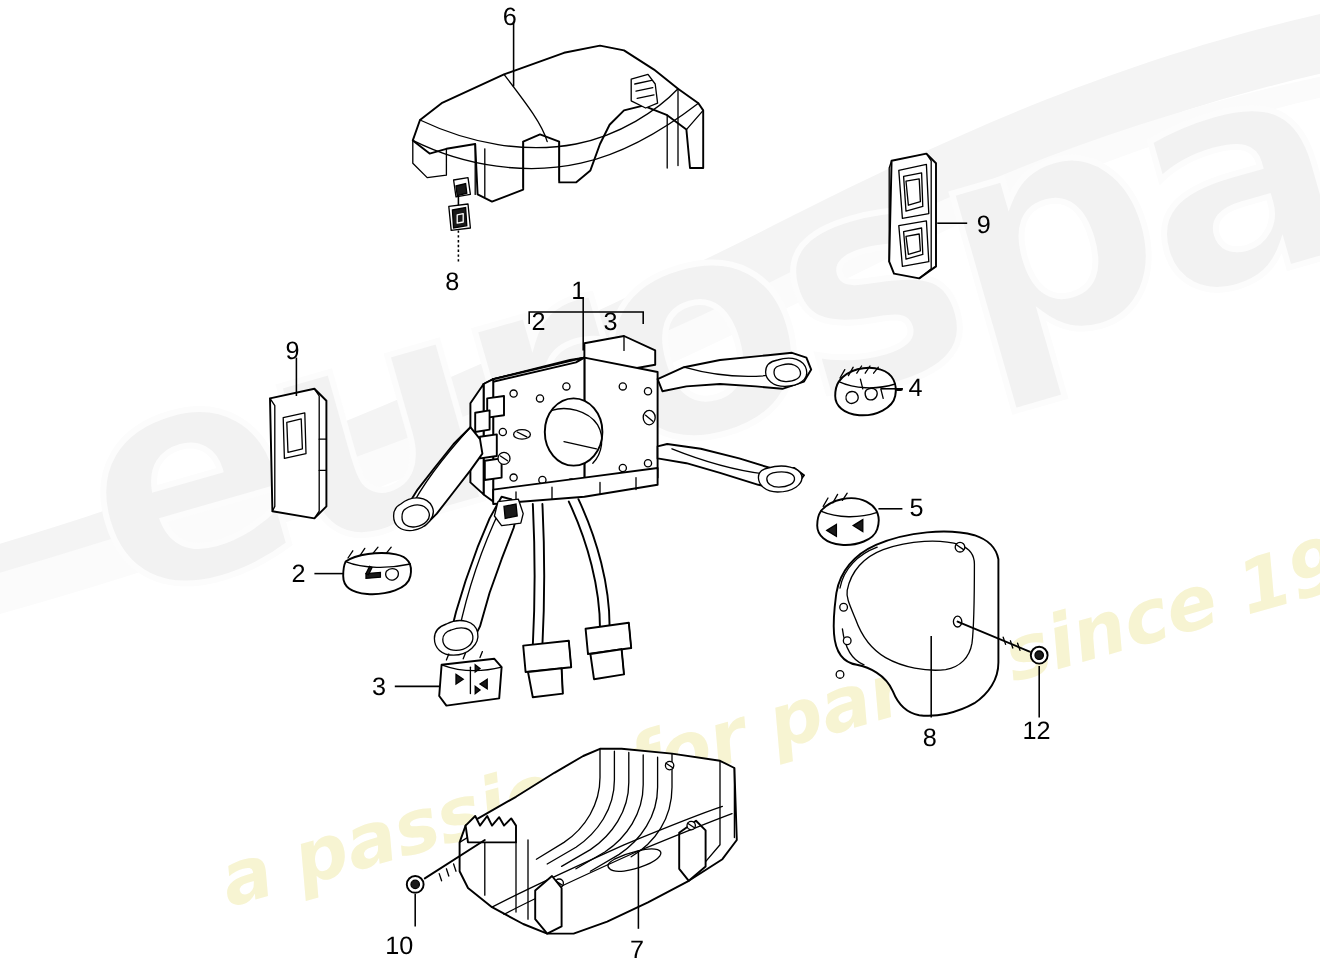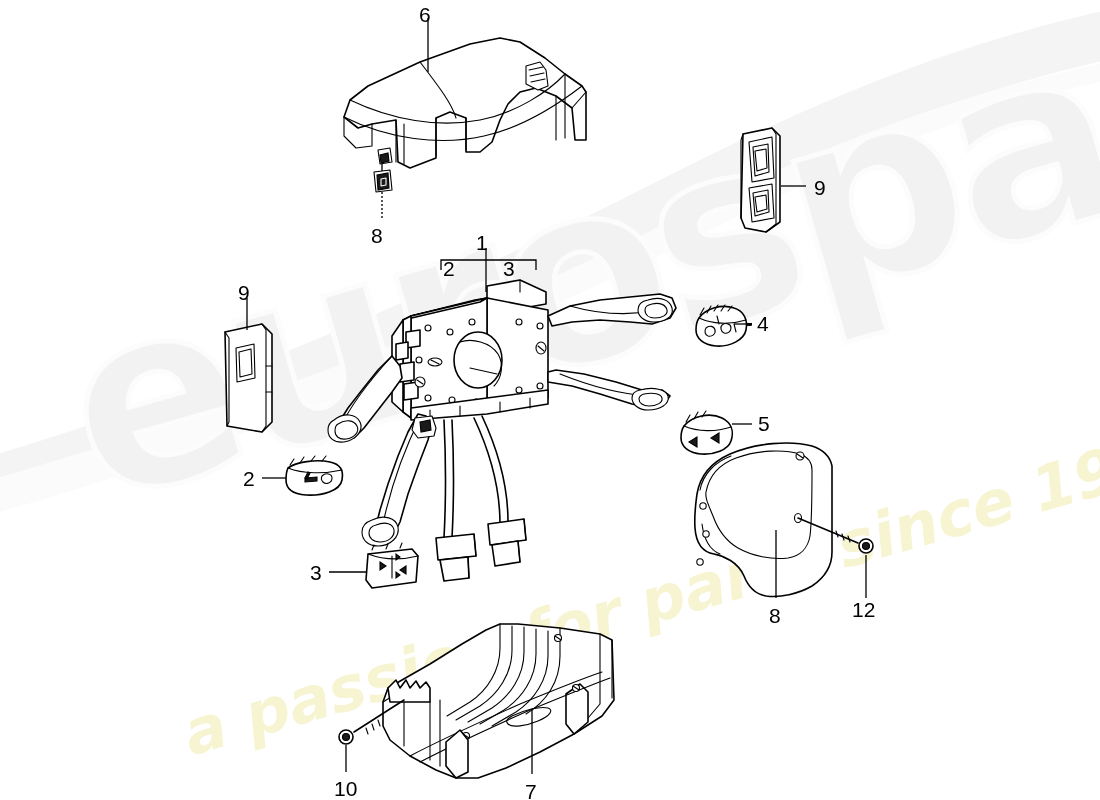--- a/index.html
+++ b/index.html
@@ -400,17 +400,17 @@
     <span class="callout" style="left:476px; top:232px;">1</span>
     <span class="callout" style="left:443px; top:258px;">2</span>
     <span class="callout" style="left:503px; top:258px;">3</span>
     <span class="callout" style="left:238px; top:282px;">9</span>
     <span class="callout" style="left:757px; top:313px;">4</span>
     <span class="callout" style="left:758px; top:413px;">5</span>
     <span class="callout" style="left:243px; top:468px;">2</span>
     <span class="callout" style="left:310px; top:562px;">3</span>
     <span class="callout" style="left:769px; top:605px;">8</span>
     <span class="callout" style="left:852px; top:599px;">12</span>
-    <span class="callout" style="left:334px; top:778px;text-align:center;">10</span>
+    <span class="callout" style="left:321px; top:778px;text-align:center;">10</span>
     <span class="callout" style="left:525px; top:781px;">7</span>
   </div>
 
 </div>
 
 </body></html>

